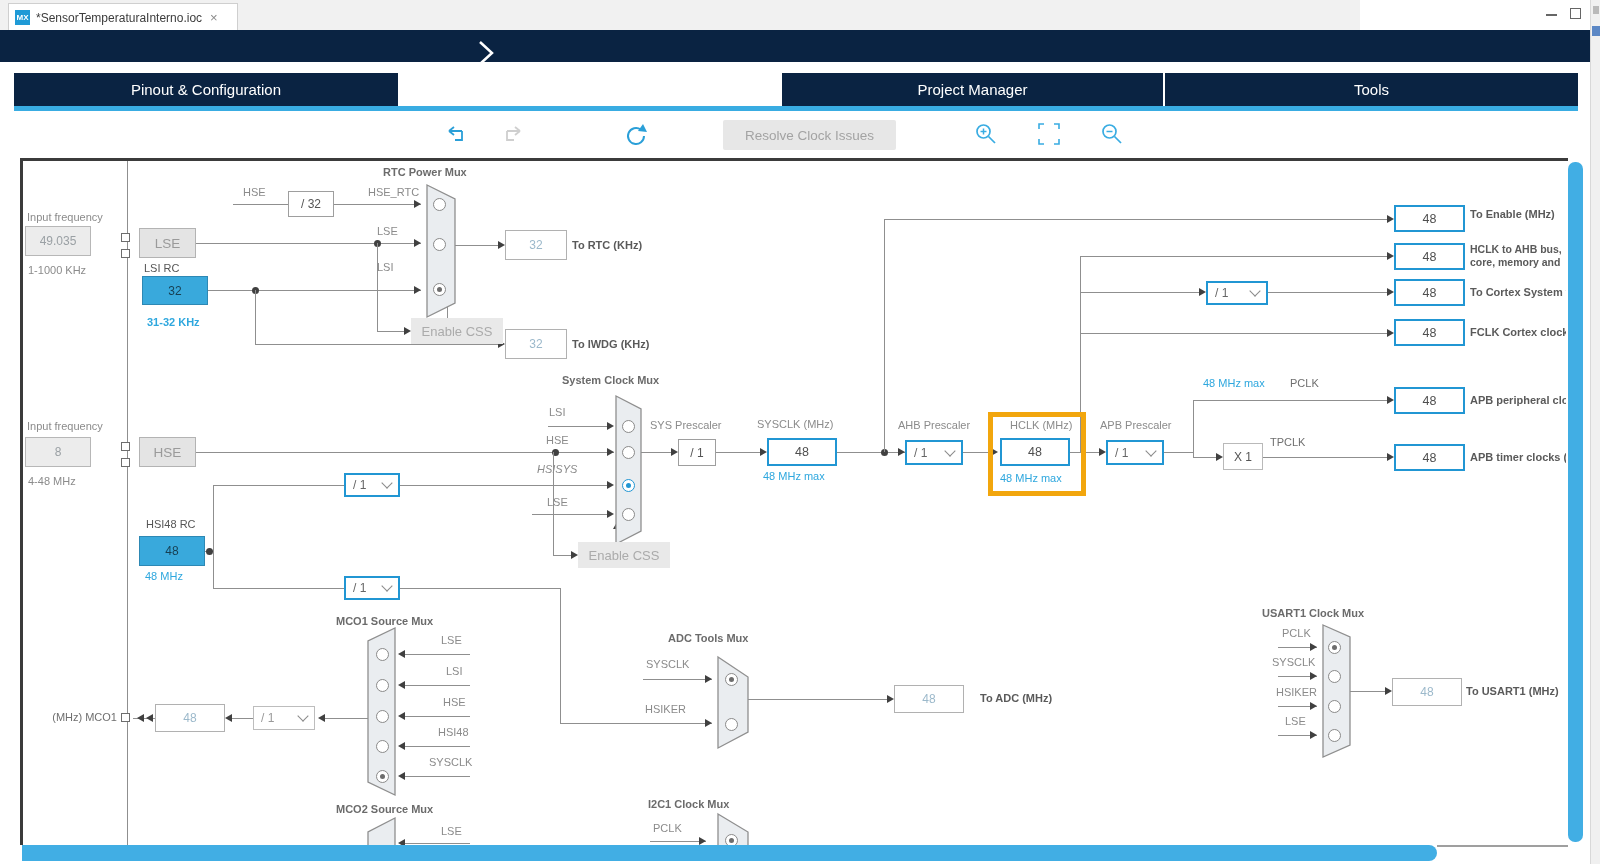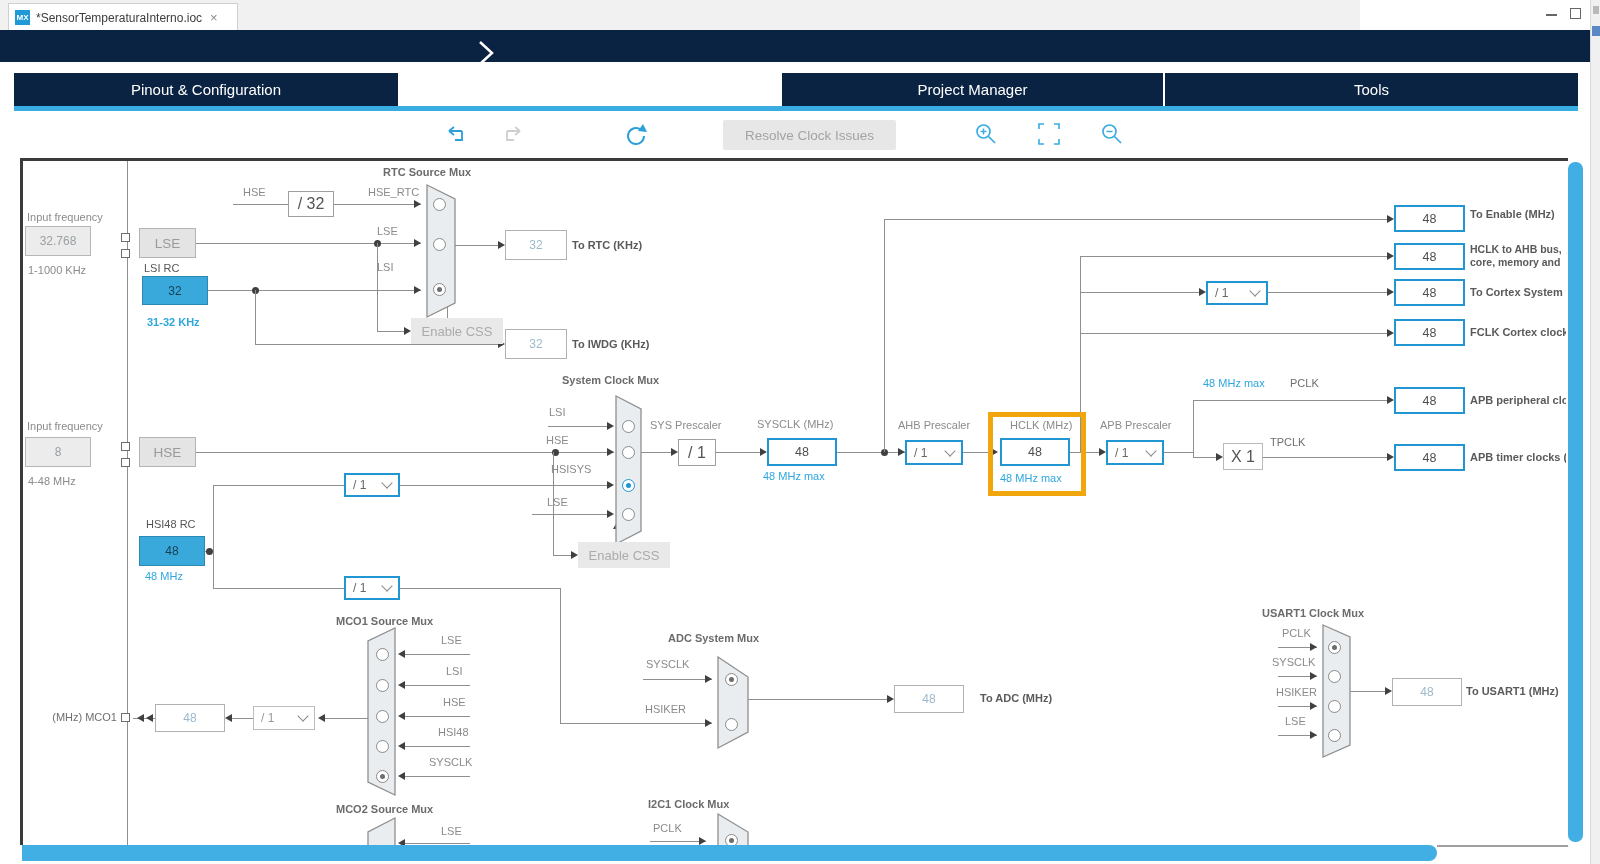--- a/index.html
+++ b/index.html
@@ -38,21 +38,21 @@
   .lbl{position:absolute;font-size:11px;color:#8b8b8b;white-space:nowrap;}
   .blbl{position:absolute;font-size:11px;color:#2ea7de;white-space:nowrap;}
   .olbl{position:absolute;font-size:11px;font-weight:bold;color:#5a5a5a;white-space:nowrap;overflow:hidden;}
   .mtitle{position:absolute;font-size:11px;font-weight:bold;color:#6b6b6b;white-space:nowrap;}
   .box{position:absolute;box-sizing:border-box;display:flex;align-items:center;justify-content:center;}
   .vbox{background:#fff;border:1px solid #b1b1b1;color:#9cb9cb;font-size:12px;}
   .bbox{background:#fff;border:2px solid #2196d3;color:#4f4f4f;font-size:12.5px;}
   .gbox{background:#ececec;border:1px solid #b7b7b7;color:#9aa0a4;font-size:12px;}
   .srcbox{background:#e4e4e4;border:1px solid #b3b3b3;color:#9a9a9a;font-size:13.5px;}
   .bluefill{background:#39a9dc;border:1px solid #2d88b4;color:#173f52;font-size:12px;}
-  .pbox{background:#fff;border:1px solid #9e9e9e;color:#555;font-size:16px;}
+  .pbox{background:#fff;border:1px solid #9e9e9e;color:#555;font-size:12px;}
   .dd{background:#fff;border:2px solid #2196d3;color:#666;font-size:12px;justify-content:space-between;padding:0 7px;cursor:pointer;}
   .dd.gray{border:1px solid #bdbdbd;color:#9a9a9a;}
   .caret{width:7px;height:7px;border-right:1.6px solid #8a8a8a;border-bottom:1.6px solid #8a8a8a;
          transform:rotate(45deg);margin-top:-4px;}
   .cssbtn{background:#e9e9e9;color:#ababab;font-size:13px;cursor:pointer;}
   .radio{position:absolute;width:13px;height:13px;border:1.5px solid #8a8a8a;border-radius:50%;background:#fff;box-sizing:border-box;cursor:pointer;}
   .radio.selg::after{content:"";display:block;width:5px;height:5px;border-radius:50%;background:#6d6d6d;margin:2.5px;}
   .radio.selb{border-color:#2196d3;}
   .radio.selb::after{content:"";display:block;width:5px;height:5px;border-radius:50%;background:#2196d3;margin:2.5px;}
   .muxsvg{position:absolute;}
@@ -232,40 +232,40 @@
   <div class="hl" style="left:1278px;top:676px;width:39px;"></div>
     <div class="arr ar" style="left:1310px;top:672px;"></div>
   <div class="hl" style="left:1278px;top:706px;width:39px;"></div>
     <div class="arr ar" style="left:1310px;top:702px;"></div>
   <div class="hl" style="left:1278px;top:735px;width:39px;"></div>
     <div class="arr ar" style="left:1310px;top:731px;"></div>
   <div class="hl" style="left:1350px;top:691px;width:36px;"></div>
     <div class="arr ar" style="left:1385px;top:687px;"></div>
 
   <span class="lbl" style="left:27px;top:211px;">Input frequency</span>
-  <div class="box gbox" style="left:25px;top:226px;width:66px;height:30px;">32.768</div>
+  <div class="box gbox" style="left:25px;top:226px;width:66px;height:30px;">49.035</div>
   <span class="lbl" style="left:28px;top:264px;">1-1000 KHz</span>
   <div class="pin" style="left:121px;top:233px;"></div>
   <div class="pin" style="left:121px;top:249px;"></div>
   <div class="box srcbox" style="left:139px;top:228px;width:57px;height:30px;">LSE</div>
   <span class="lbl" style="left:144px;top:262px;color:#555;">LSI RC</span>
   <div class="box bluefill" style="left:142px;top:276px;width:66px;height:29px;">32</div>
   <span class="blbl" style="left:147px;top:316px;font-weight:bold;">31-32 KHz</span>
 
   <span class="lbl" style="left:27px;top:420px;">Input frequency</span>
   <div class="box gbox" style="left:25px;top:437px;width:66px;height:30px;">8</div>
   <span class="lbl" style="left:28px;top:475px;">4-48 MHz</span>
   <div class="pin" style="left:121px;top:442px;"></div>
   <div class="pin" style="left:121px;top:458px;"></div>
   <div class="box srcbox" style="left:139px;top:437px;width:57px;height:30px;">HSE</div>
   <span class="lbl" style="left:146px;top:518px;color:#555;">HSI48 RC</span>
   <div class="box bluefill" style="left:139px;top:536px;width:66px;height:30px;">48</div>
   <span class="blbl" style="left:145px;top:570px;">48 MHz</span>
 
-  <span class="mtitle" style="left:383px;top:166px;">RTC Source Mux</span>
+  <span class="mtitle" style="left:383px;top:166px;">RTC Power Mux</span>
   <svg class="muxsvg" style="left:425px;top:183px;" width="34" height="138">
     <polygon points="2,2 30,16 30,120 2,134" fill="#eaedf0" stroke="#8f8f8f" stroke-width="1.3"></polygon>
   </svg>
   <div class="radio" style="left:433px;top:198px;"></div>
   <div class="radio" style="left:433px;top:238px;"></div>
   <div class="radio selg" style="left:433px;top:283px;"></div>
   <span class="lbl" style="left:243px;top:186px;">HSE</span>
   <div class="box pbox" style="left:288px;top:191px;width:46px;height:26px;">/ 32</div>
   <span class="lbl" style="left:368px;top:186px;">HSE_RTC</span>
   <span class="lbl" style="left:377px;top:225px;">LSE</span>
@@ -279,21 +279,21 @@
   <span class="mtitle" style="left:562px;top:374px;">System Clock Mux</span>
   <svg class="muxsvg" style="left:614px;top:394px;" width="31" height="152">
     <polygon points="2,2 27,15 27,137 2,150" fill="#eaedf0" stroke="#8f8f8f" stroke-width="1.3"></polygon>
   </svg>
   <div class="radio" style="left:622px;top:420px;"></div>
   <div class="radio" style="left:622px;top:446px;"></div>
   <div class="radio selb" style="left:622px;top:479px;"></div>
   <div class="radio" style="left:622px;top:508px;"></div>
   <span class="lbl" style="left:549px;top:406px;">LSI</span>
   <span class="lbl" style="left:546px;top:434px;">HSE</span>
-  <span class="lbl" style="left:551px;top:463px;">HSISYS</span>
+  <span class="lbl" style="left:537px;top:463px;font-style:italic;">HSISYS</span>
   <span class="lbl" style="left:547px;top:496px;">LSE</span>
   <div class="box cssbtn" style="left:578px;top:542px;width:92px;height:26px;">Enable CSS</div>
   <div class="box dd" style="left:344px;top:473px;width:56px;height:24px;">
     <span>/ 1</span>
       <span class="caret"></span>
   </div>
   <div class="box dd" style="left:344px;top:576px;width:56px;height:24px;">
     <span>/ 1</span>
       <span class="caret"></span>
   </div>
@@ -360,21 +360,21 @@
   <div class="box vbox" style="left:155px;top:704px;width:70px;height:28px;">48</div>
   <div class="pin" style="left:121px;top:713px;"></div>
   <span class="lbl" style="left:45px;top:711px;width:72px;text-align:right;color:#6f6f6f;">(MHz) MCO1</span>
 
   <span class="mtitle" style="left:336px;top:803px;">MCO2 Source Mux</span>
   <svg class="muxsvg" style="left:366px;top:816px;" width="32" height="30">
     <polygon points="29,2 29,30 2,30 2,16" fill="#eaedf0" stroke="#8f8f8f" stroke-width="1.3"></polygon>
   </svg>
   <span class="lbl" style="left:441px;top:825px;">LSE</span>
 
-  <span class="mtitle" style="left:668px;top:632px;">ADC System Mux</span>
+  <span class="mtitle" style="left:668px;top:632px;">ADC Tools Mux</span>
   <svg class="muxsvg" style="left:716px;top:655px;" width="35" height="95">
     <polygon points="2,2 32,22 32,77 2,93" fill="#eaedf0" stroke="#8f8f8f" stroke-width="1.3"></polygon>
   </svg>
   <div class="radio selg" style="left:725px;top:673px;"></div>
   <div class="radio" style="left:725px;top:718px;"></div>
   <span class="lbl" style="left:646px;top:658px;">SYSCLK</span>
   <span class="lbl" style="left:645px;top:703px;">HSIKER</span>
   <div class="box vbox" style="left:894px;top:685px;width:70px;height:28px;">48</div>
   <span class="olbl" style="left:968px;top:692px;margin-left:12px;">To ADC (MHz)</span>
 

